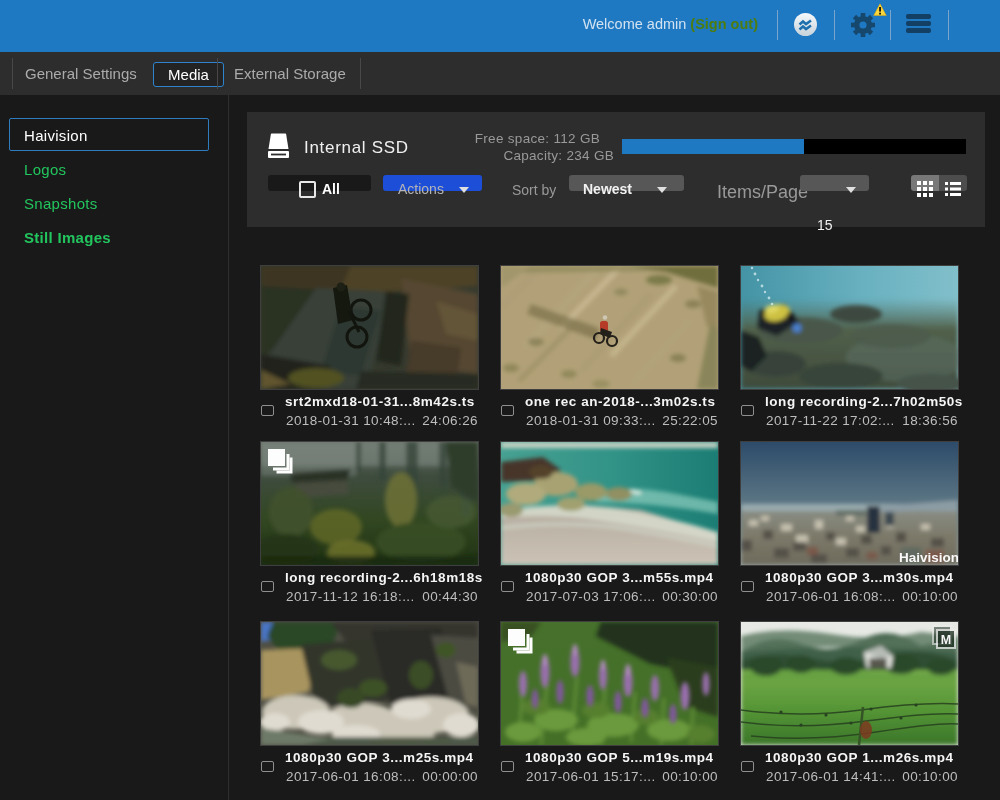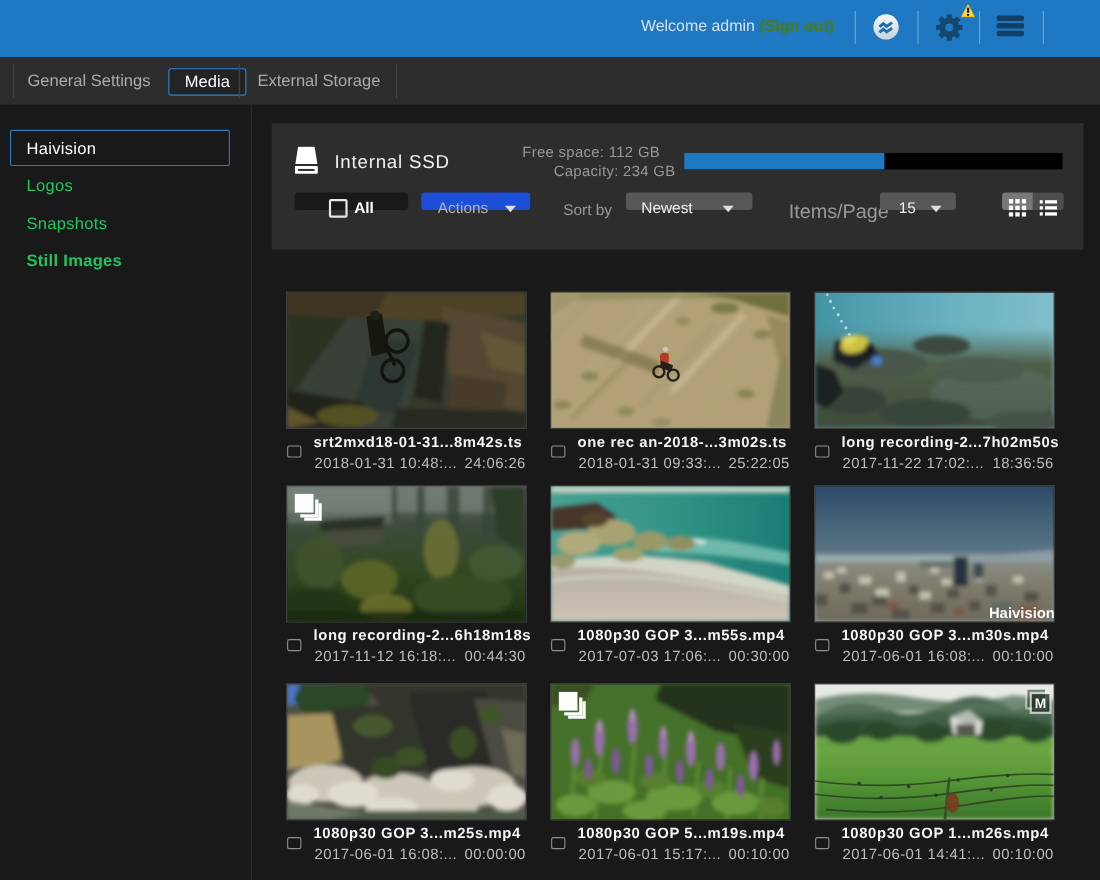--- a/index.html
+++ b/index.html
@@ -125,26 +125,26 @@
   <div class="abs btn" id="allbox">
     <div class="abs" id="allcb"></div>
     <div class="abs" id="alltxt">All</div>
   </div>
   <div class="abs btn" id="actions">
     <span class="bt" style="left:15px;color:#b5b5b5;">Actions</span>
     <span class="caret" style="left:76px;"></span>
   </div>
   <div class="abs glab" style="left:512px;top:182px;font-size:14px;">Sort by</div>
   <div class="abs btn" id="newest">
-    <span class="bt" style="left:14px;color:#f2f2f2;font-weight:400;text-align:right;">Newest</span>
+    <span class="bt" style="left:14px;color:#f2f2f2;font-weight:700;text-align:right;">Newest</span>
     <span class="caret" style="left:88px;"></span>
   </div>
   <div class="abs glab" style="left:717px;top:182px;font-size:18px;">Items/Page</div>
   <div class="abs btn" id="items15">
-    <span class="bt" style="left:17px;color:#f2f2f2;">15</span>
+    <span class="bt" style="left:17px;color:#f2f2f2;margin-top:36px;">15</span>
     <span class="caret" style="left:46px;"></span>
   </div>
   <div class="abs btn" id="gridbtn">
     <svg class="abs" style="left:6px;top:6px;" width="16" height="16" viewBox="0 0 16 16">
       <g fill="#fff">
         <rect x="0" y="0" width="4" height="4"></rect>
           <rect x="6" y="0" width="4" height="4"></rect>
           <rect x="12" y="0" width="4" height="4"></rect>
         <rect x="0" y="6" width="4" height="4"></rect>
           <rect x="6" y="6" width="4" height="4"></rect>

